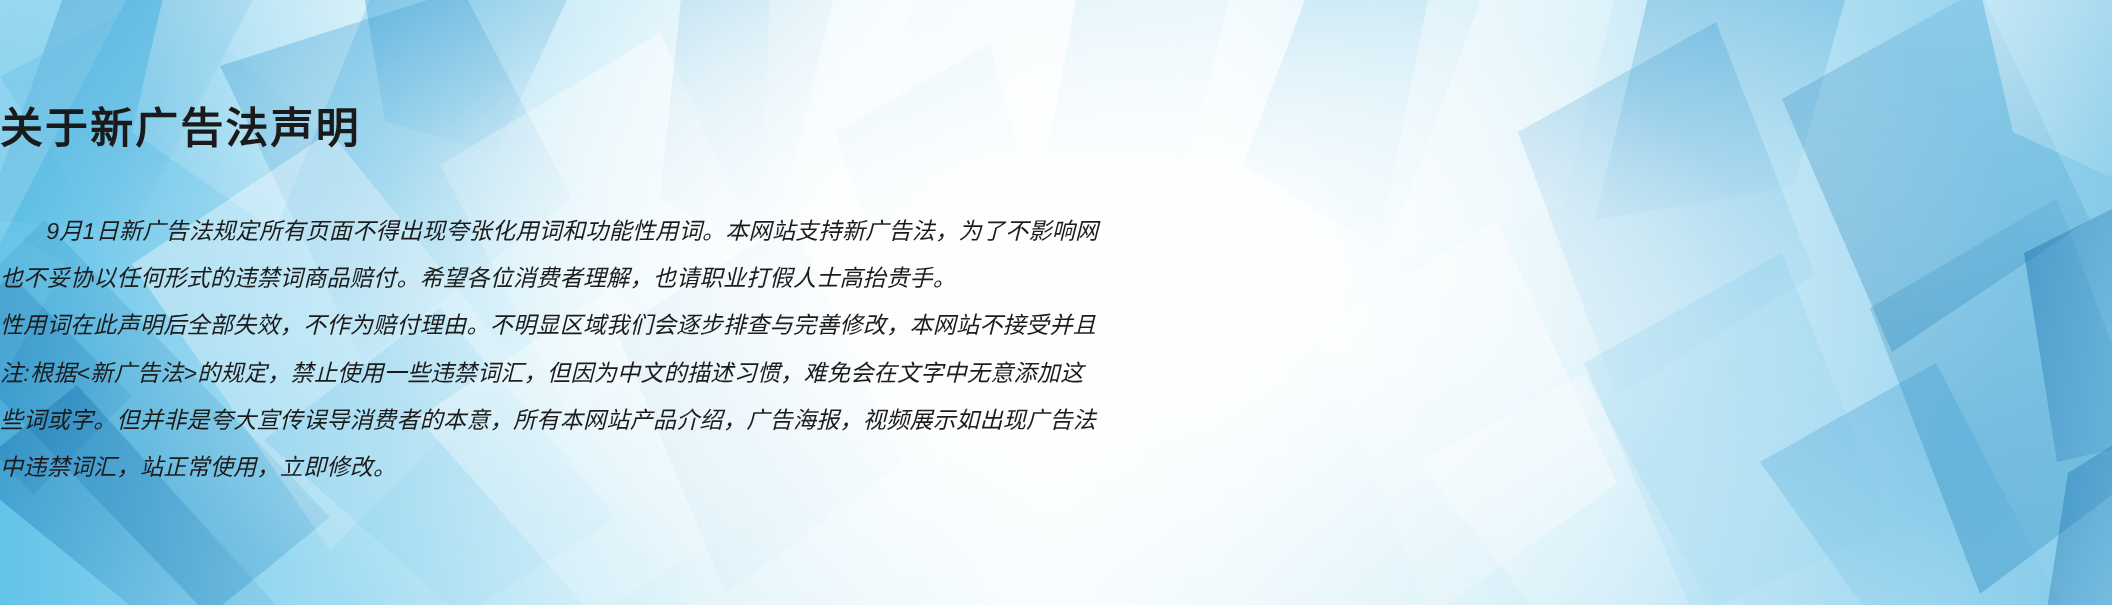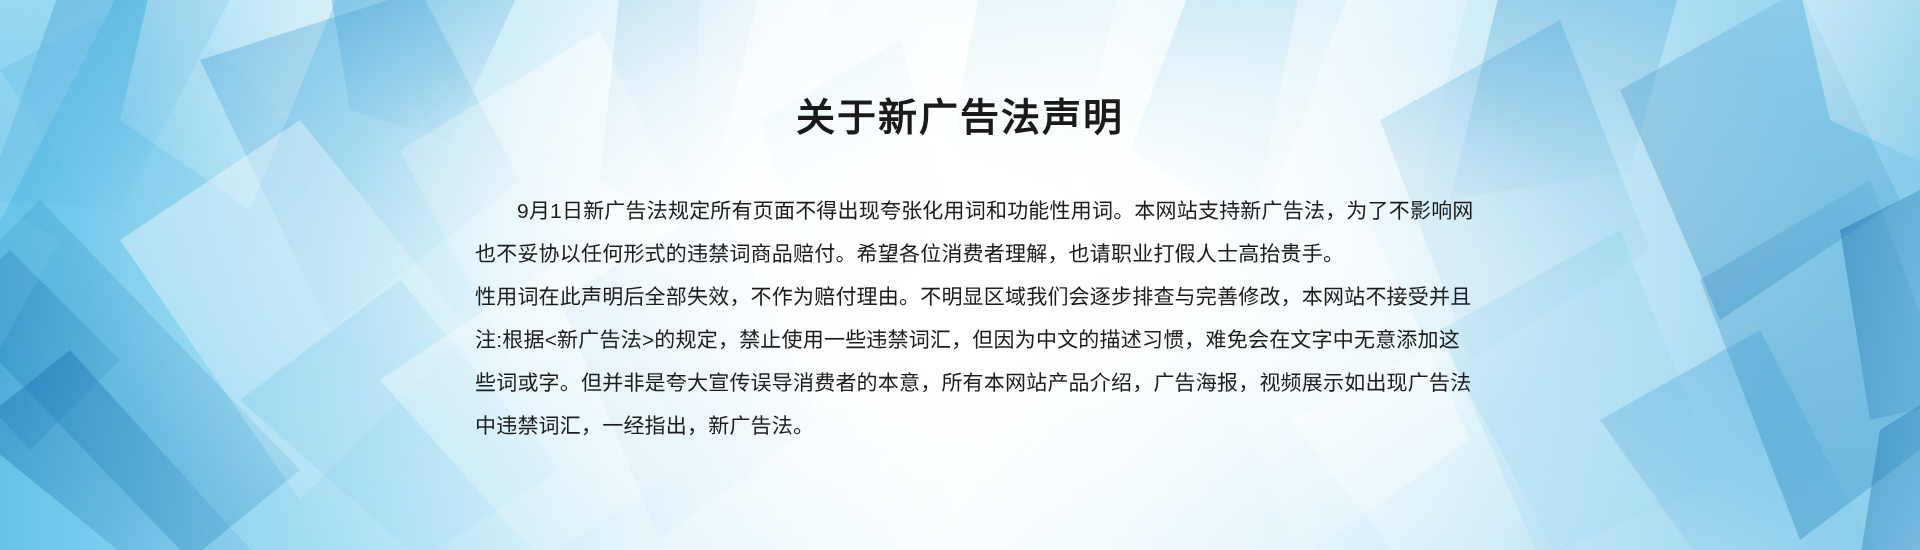--- a/index.html
+++ b/index.html
@@ -64,21 +64,21 @@
 
   
   .content {
     position: absolute;
     left: 0;
     top: 0;
     width: 1920px;
     height: 550px;
     display: flex;
     flex-direction: column;
-    align-items: center;
+    align-items: flex-start;
   }
 
   .title {
     margin-top: 98px;
     font-size: 39px;
     font-weight: bold;
     color: #1a1a1a;
     letter-spacing: 2px;
     line-height: 1;
     text-align: center;
@@ -88,20 +88,21 @@
   .body-block {
     width: 970px;
     margin-top: 26px;
     color: #1c1c1c;
     font-size: 21px;
     line-height: 43px;
     text-align: justify;
     text-justify: inter-ideograph;
     letter-spacing: 0.2px;
     font-family: "Liberation Sans", "DejaVu Sans", sans-serif;
+    font-style: italic;
   }
 
   .para {
     margin: 0;
   }
 
   .line {
     display: block;
     white-space: nowrap;
   }
@@ -196,18 +197,18 @@
 
     <div class="body-block">
       <p class="para">
         <span class="line indent">9月1日新广告法规定所有页面不得出现夸张化用词和功能性用词。本网站支持新广告法，为了不影响网</span>
         <span class="line">也不妥协以任何形式的违禁词商品赔付。希望各位消费者理解，也请职业打假人士高抬贵手。</span>
         <span class="line">性用词在此声明后全部失效，不作为赔付理由。不明显区域我们会逐步排查与完善修改，本网站不接受并且</span>
       </p>
       <p class="para">
         <span class="line">注:根据&lt;新广告法&gt;的规定，禁止使用一些违禁词汇，但因为中文的描述习惯，难免会在文字中无意添加这</span>
         <span class="line">些词或字。但并非是夸大宣传误导消费者的本意，所有本网站产品介绍，广告海报，视频展示如出现广告法</span>
-        <span class="line">中违禁词汇，一经指出，新广告法。</span>
+        <span class="line">中违禁词汇，站正常使用，立即修改。</span>
       </p>
     </div>
 
   </div>
 </div>
 
 </body></html>

